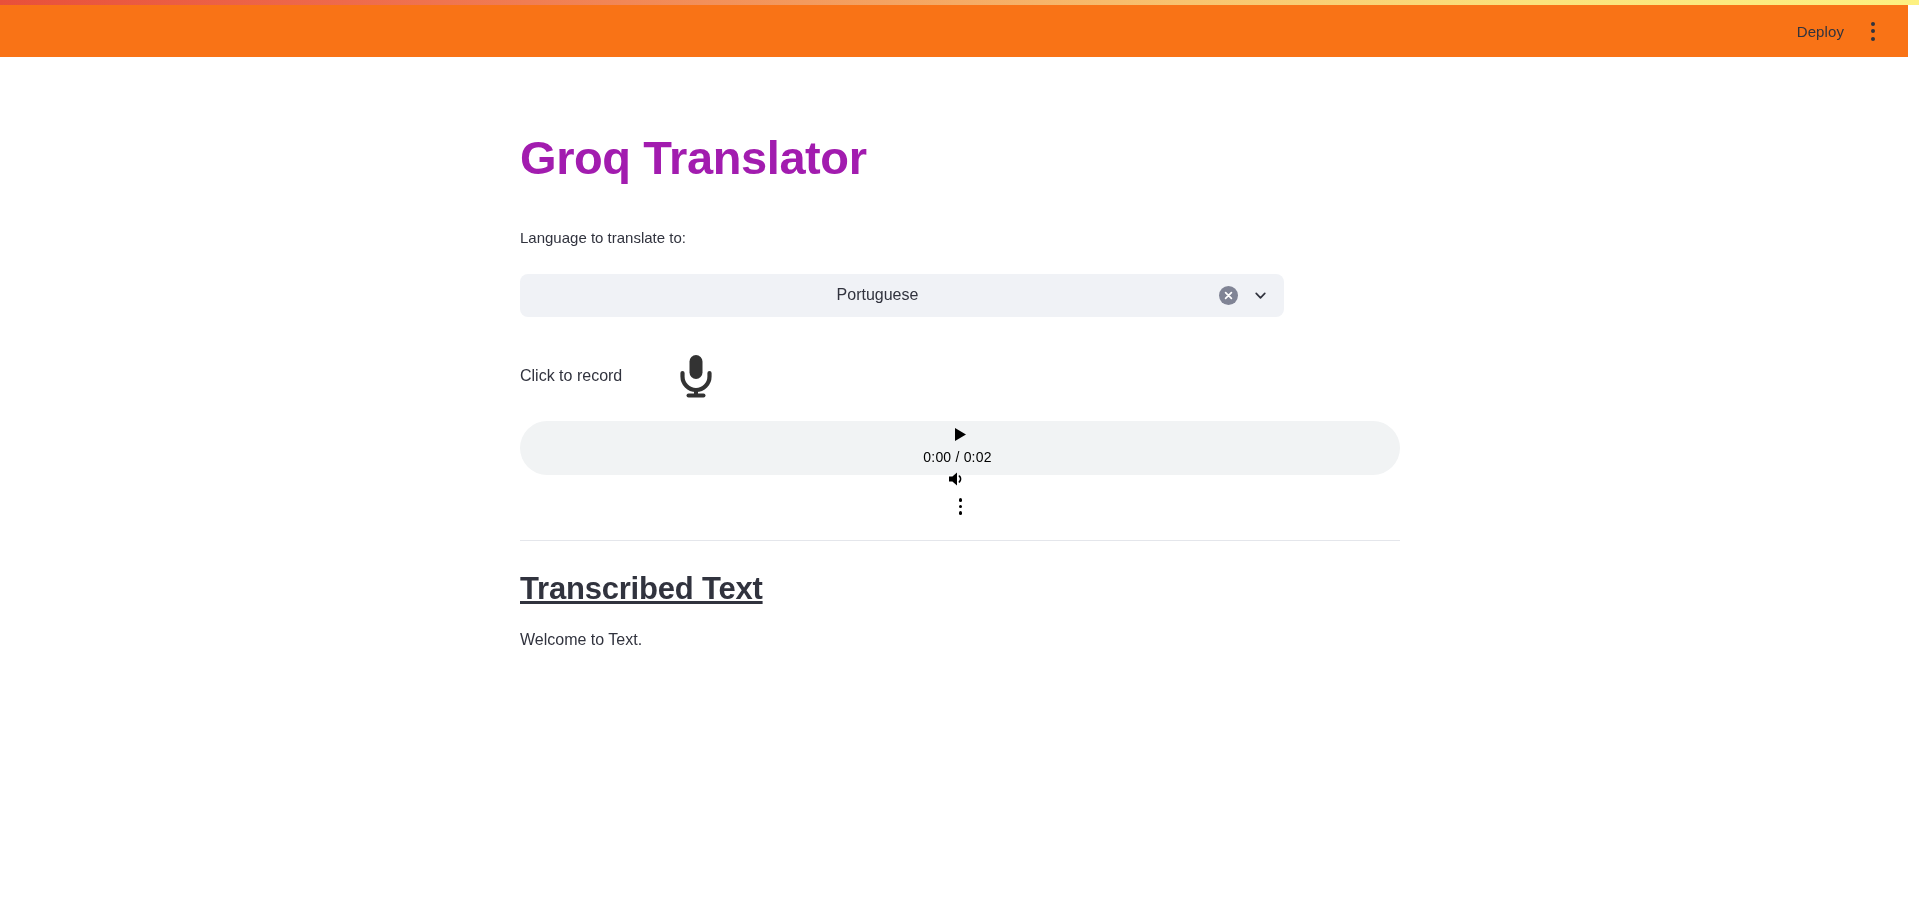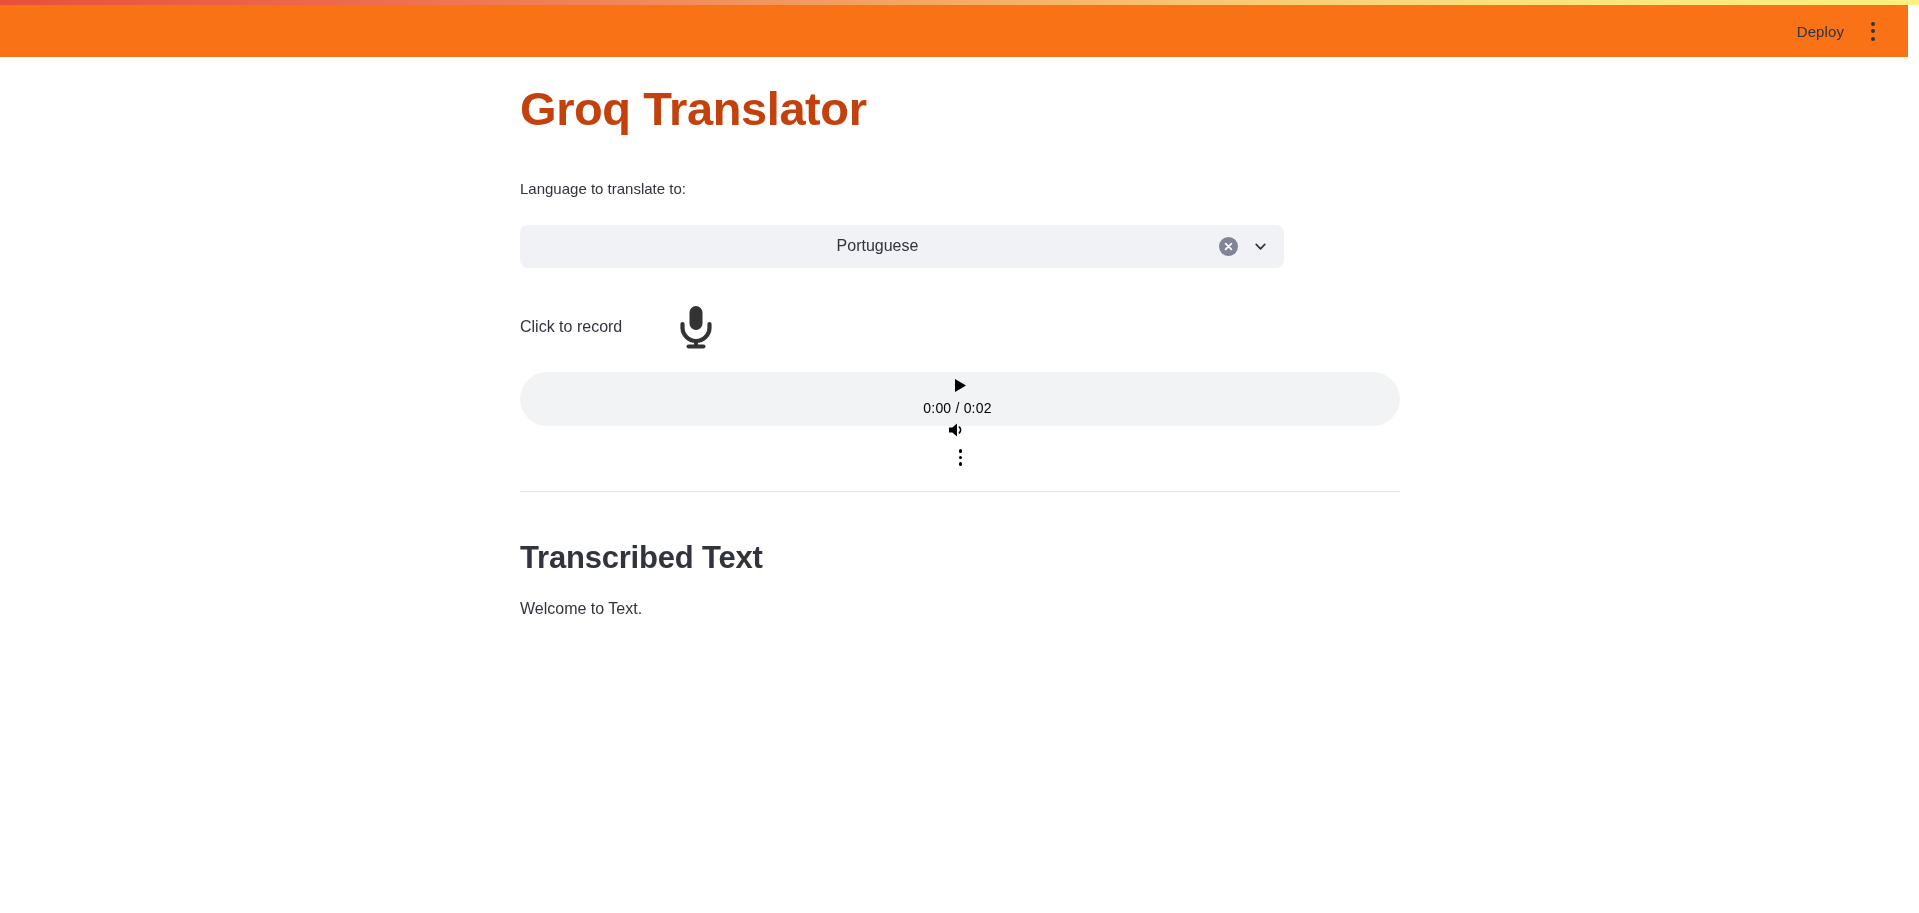--- a/index.html
+++ b/index.html
@@ -78,23 +78,23 @@
   .content-col {
     position: absolute;
     left: 520px;
     top: 0;
     width: 880px;
   }
 
   .page-title {
     font-size: 47px;
     font-weight: 700;
-    color: #c2410c;
+    color: #a21caf;
     letter-spacing: -0.4px;
-    margin-top: 25px;
+    margin-top: 74px;
     line-height: 1.15;
   }
 
   .field-label {
     margin-top: 42px;
     font-size: 15px;
     color: #31333e;
     line-height: 1.5;
   }
 
@@ -236,26 +236,27 @@
   
   .divider {
     margin-top: 65px;
     width: 880px;
     height: 1px;
     background: #e4e6eb;
   }
 
   
   .section-title {
-    margin-top: 47px;
+    margin-top: 29px;
     font-size: 31px;
     font-weight: 700;
     color: #31333e;
     letter-spacing: -0.2px;
     line-height: 1.2;
+    text-decoration: underline;
   }
   .section-body {
     margin-top: 20px;
     font-size: 16px;
     color: #31333e;
     line-height: 1.6;
   }
 </style>
 </head>
 <body>

